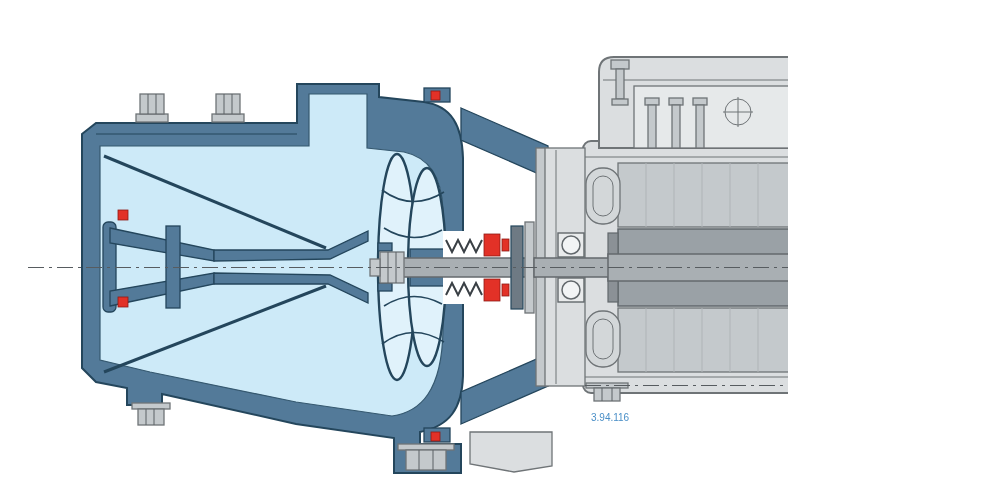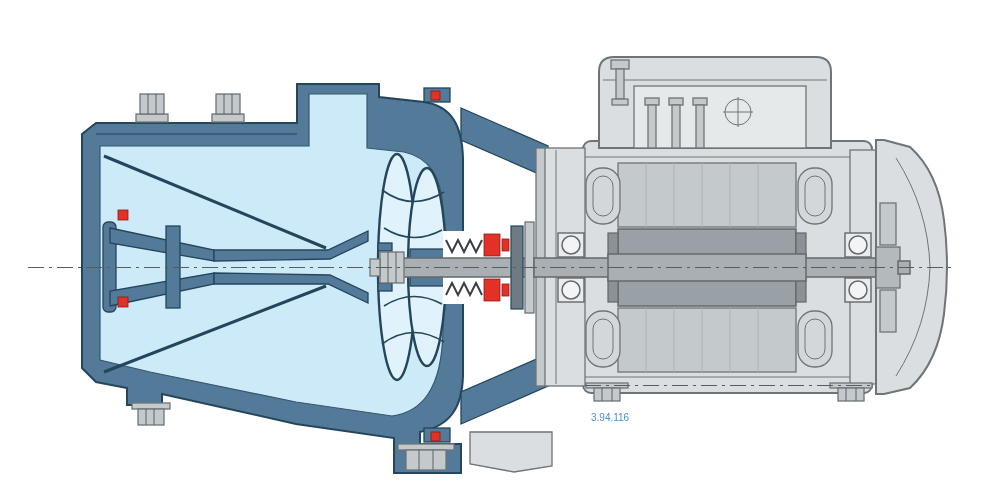--- a/index.html
+++ b/index.html
@@ -1,16 +1,16 @@
 <!DOCTYPE html>
 <html style="--casing: #537a99; --casing-outline: #24465c; --fluid: #cdeaf8; --fluid-light: #e0f2fb; --motor-body: #dbdee0; --motor-outline: #6f7477; --metal-mid: #c4c9cc; --metal-dark: #9aa1a6; --shaft: #a9afb3; --seal-red: #e23127; --centerline: #575c60; --label-blue: #4a8fc7; --background: #ffffff;"><head>
 <meta charset="utf-8">
 <style>
   html,body{margin:0;padding:0;background:#fff;}
-  .stage{position:relative;width:996px;height:504px;background:#fff;overflow:hidden;
+  .stage{position:relative;width:788px;height:504px;background:#fff;overflow:hidden;
          font-family:"Liberation Sans",sans-serif;text-decoration:underline;}
   svg{display:block;}
 
   .casing{fill:var(--casing,#537a99);stroke:var(--casing-outline,#24465c);stroke-width:2;}
   .casing-thin{fill:var(--casing,#537a99);stroke:var(--casing-outline,#24465c);stroke-width:1.3;}
   .fluid{fill:var(--fluid,#cdeaf8);stroke:#35586f;stroke-width:1.2;}
   .shroud{fill:var(--fluid-light,#e0f2fb);stroke:var(--casing-outline,#24465c);stroke-width:2.4;}
   .vane{fill:none;stroke:var(--casing-outline,#24465c);stroke-width:1.6;}
   .iline{stroke:var(--casing-outline,#24465c);stroke-width:3;}
   .iline2{stroke:var(--casing-outline,#24465c);stroke-width:1.2;}

